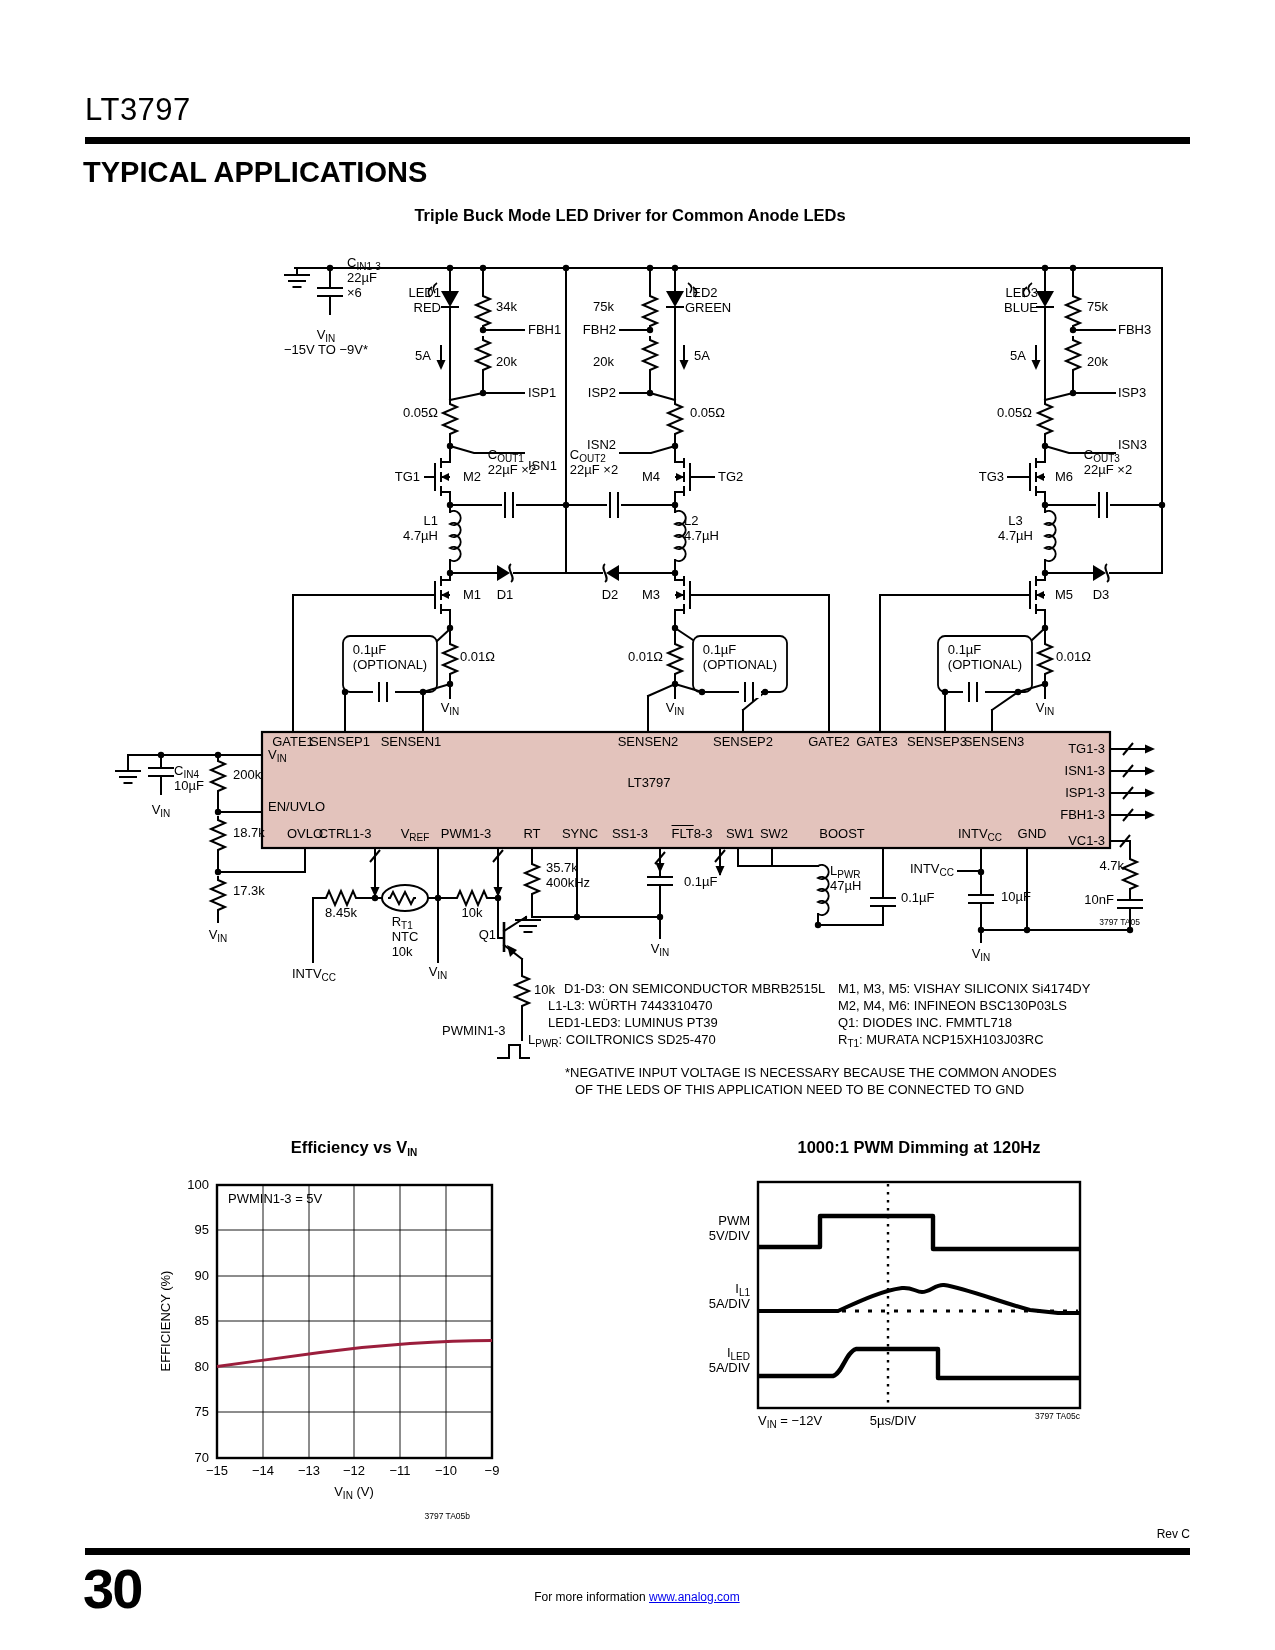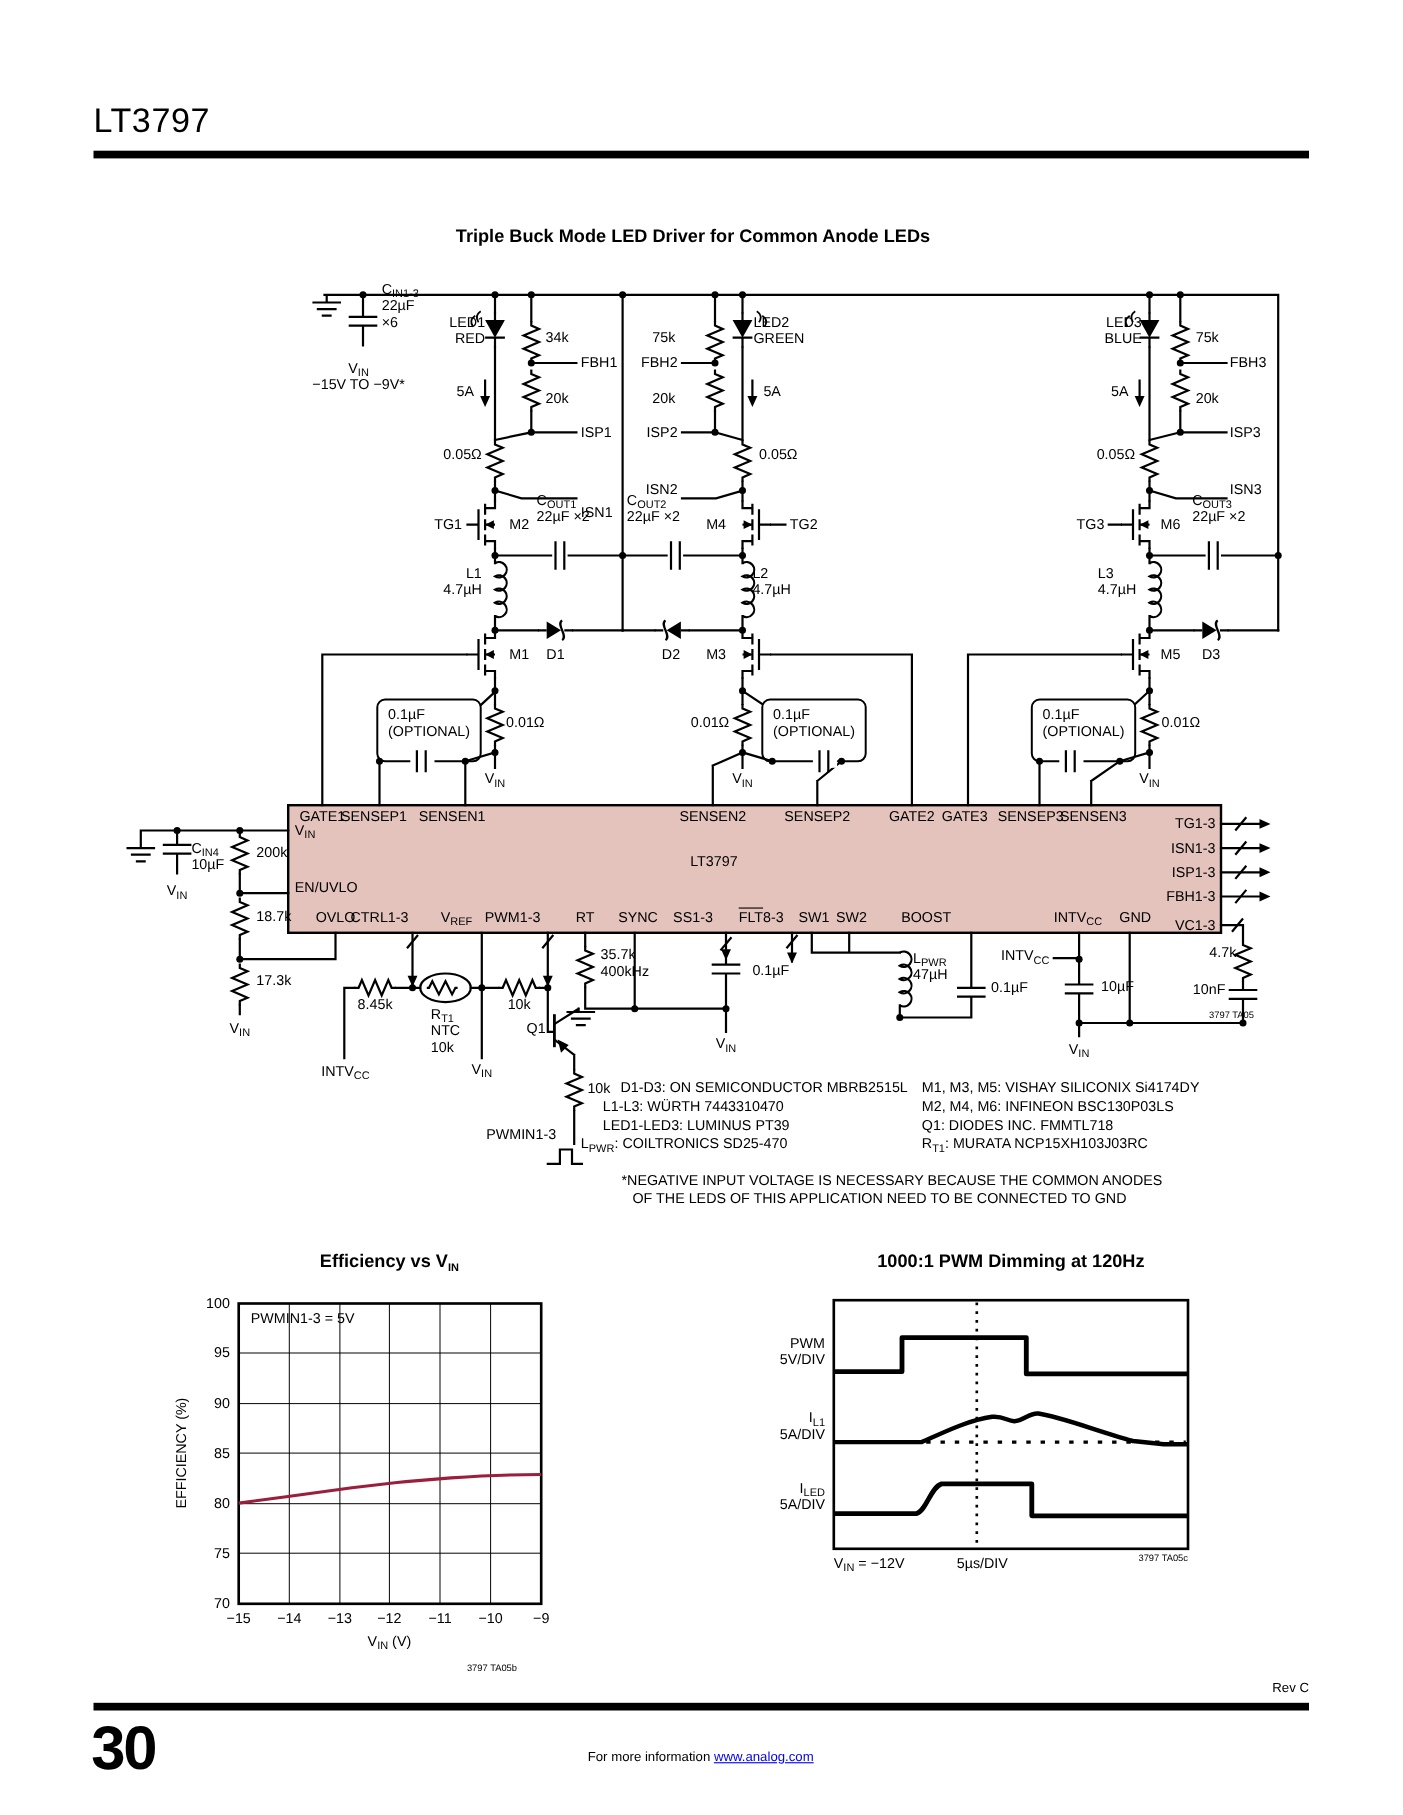--- a/index.html
+++ b/index.html
@@ -272,20 +272,21 @@
     <g stroke="#000" fill="none" stroke-linejoin="round">
       <path d="M758,1247 H820 V1216 H933 V1249 H1080" stroke-width="4.4"></path>
       <path d="M758,1311 H838 C856,1303 880,1291 902,1288 C912,1287 916,1292 922,1292 C930,1292 936,1284 944,1285 C965,1288 1000,1302 1030,1310 L1058,1313 H1080" stroke-width="4"></path>
       <path d="M758,1376 H833 C842,1374 846,1352 856,1349 H938 V1378 H1080" stroke-width="4.4"></path>
     </g>
   </g>
 </svg>
 
 <div class="hd1" style="left:85px;top:92px">LT3797</div>
 <div class="bar" style="left:85px;top:137px;width:1105px;height:7px"></div>
+<div class="hd2" style="left:83px;top:156px">TYPICAL APPLICATIONS</div>
 <div class="ttl c" style="left:630px;top:206px;position:absolute">Triple Buck Mode LED Driver for Common Anode LEDs</div>
 
 <span class="L" style="left:347px;top:256px"><span>C</span><sub>IN1-3</sub><br><span>22µF</span><br><span>×6</span></span>
 <span class="L c" style="left:326px;top:328px"><span>V</span><sub>IN</sub></span>
 <span class="L c" style="left:326px;top:343px">−15V TO −9V*</span>
 
 <span class="L r" style="left:441px;top:286px;text-align:right">LED1
 RED</span>
 <span class="L r" style="left:431px;top:349px">5A</span>
 <span class="L" style="left:496px;top:300px">34k</span>
@@ -330,21 +331,21 @@
 <span class="L" style="left:1087px;top:300px">75k</span>
 <span class="L" style="left:1118px;top:323px">FBH3</span>
 <span class="L" style="left:1087px;top:355px">20k</span>
 <span class="L" style="left:1118px;top:386px">ISP3</span>
 <span class="L r" style="left:1026px;top:349px">5A</span>
 <span class="L r" style="left:1032px;top:406px">0.05Ω</span>
 <span class="L" style="left:1118px;top:438px">ISN3</span>
 <span class="L r" style="left:1004px;top:470px">TG3</span>
 <span class="L" style="left:1055px;top:470px">M6</span>
 <span class="L c" style="left:1108px;top:448px"><span>C</span><sub>OUT3</sub><br><span>22µF ×2</span></span>
-<span class="L r" style="left:1033px;top:514px;text-align:left"><span>L3</span><br><span>4.7µH</span></span>
+<span class="L r" style="left:1033px;top:514px;text-align:center"><span>L3</span><br><span>4.7µH</span></span>
 <span class="L" style="left:1055px;top:588px">M5</span>
 <span class="L c" style="left:1101px;top:588px">D3</span>
 <span class="L c" style="left:985px;top:643px">0.1µF
 (OPTIONAL)</span>
 <span class="L" style="left:1056px;top:650px">0.01Ω</span>
 <span class="L c" style="left:1045px;top:701px"><span>V</span><sub>IN</sub></span>
 
 <span class="L c" style="left:293px;top:735px">GATE1</span>
 <span class="L c" style="left:340px;top:735px">SENSEP1</span>
 <span class="L c" style="left:411px;top:735px">SENSEN1</span>

